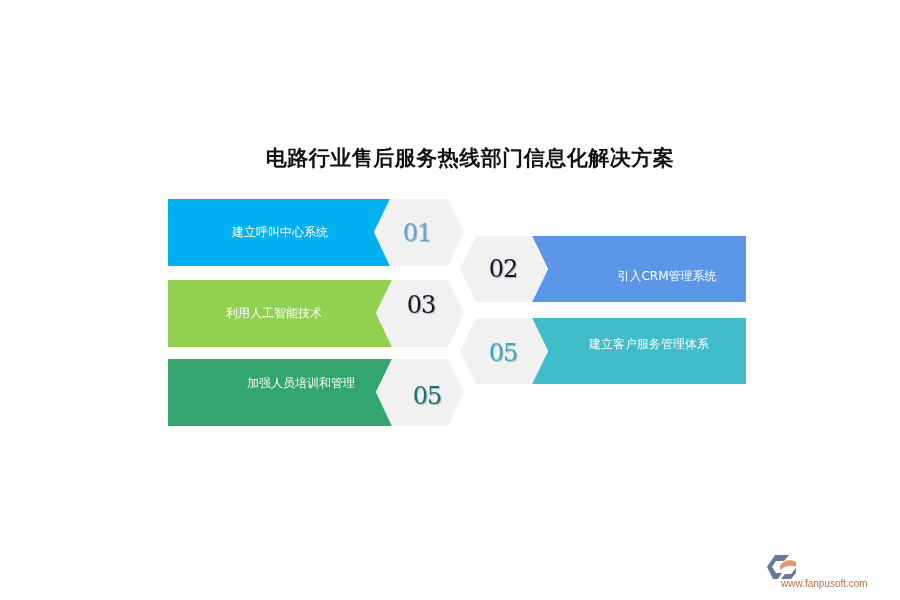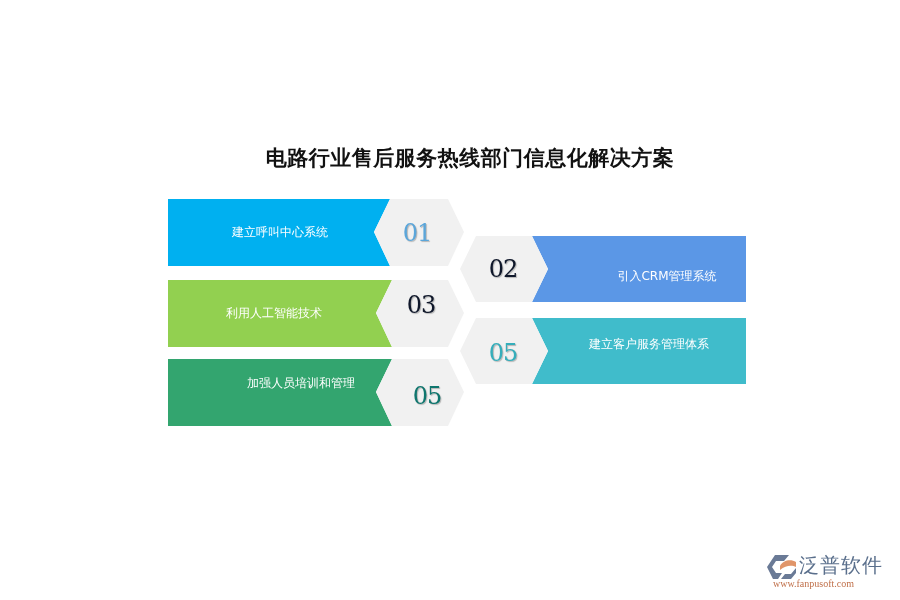--- a/index.html
+++ b/index.html
@@ -69,23 +69,23 @@
       position: absolute;
       left: 32px;
       top: 0px;
       font-size: 20px;
       color: #5a6f8c;
       letter-spacing: 1px;
       white-space: nowrap;
     }
     .logo-url {
       position: absolute;
-      left: 6px;
+      left: 14px;
       top: 26px;
-      font-family: Liberation Serif, serif;
+      font-family: Liberation Sans, sans-serif;
       font-size: 10px;
       color: #c0704a;
       white-space: nowrap;
     }
   </style>
 </head>
 <body>
 
 <div class="title">电路行业售后服务热线部门信息化解决方案</div>
 
@@ -131,15 +131,14 @@
 
 <div class="label" style="left:552px; top:318px; width:194px; height:52px;">建立客户服务管理体系</div>
 <div class="num" style="left:472px; top:320px; width:62px; height:66px; color:#35aebb;">05</div>
 
 <div class="logo">
   <svg class="logo-icon" viewBox="0 0 30 26">
     <polygon points="8,1 22,1 17,7 9,7 5,13 9,19 15,19 11,25 6,25 0,13" fill="#6a7a96"></polygon>
     <path d="M13,12 C16,6 24,5 29,8 L29,13 C25,11 19,11 13,16 Z" fill="#e0956a"></path>
     <polygon points="29,14 29,19 24,25 14,25 18,20 24,20" fill="#6a7a96"></polygon>
   </svg>
-  <div class="logo-name">泛普软件</div>
   <div class="logo-url">www.fanpusoft.com</div>
 </div>
 
 </body></html>

